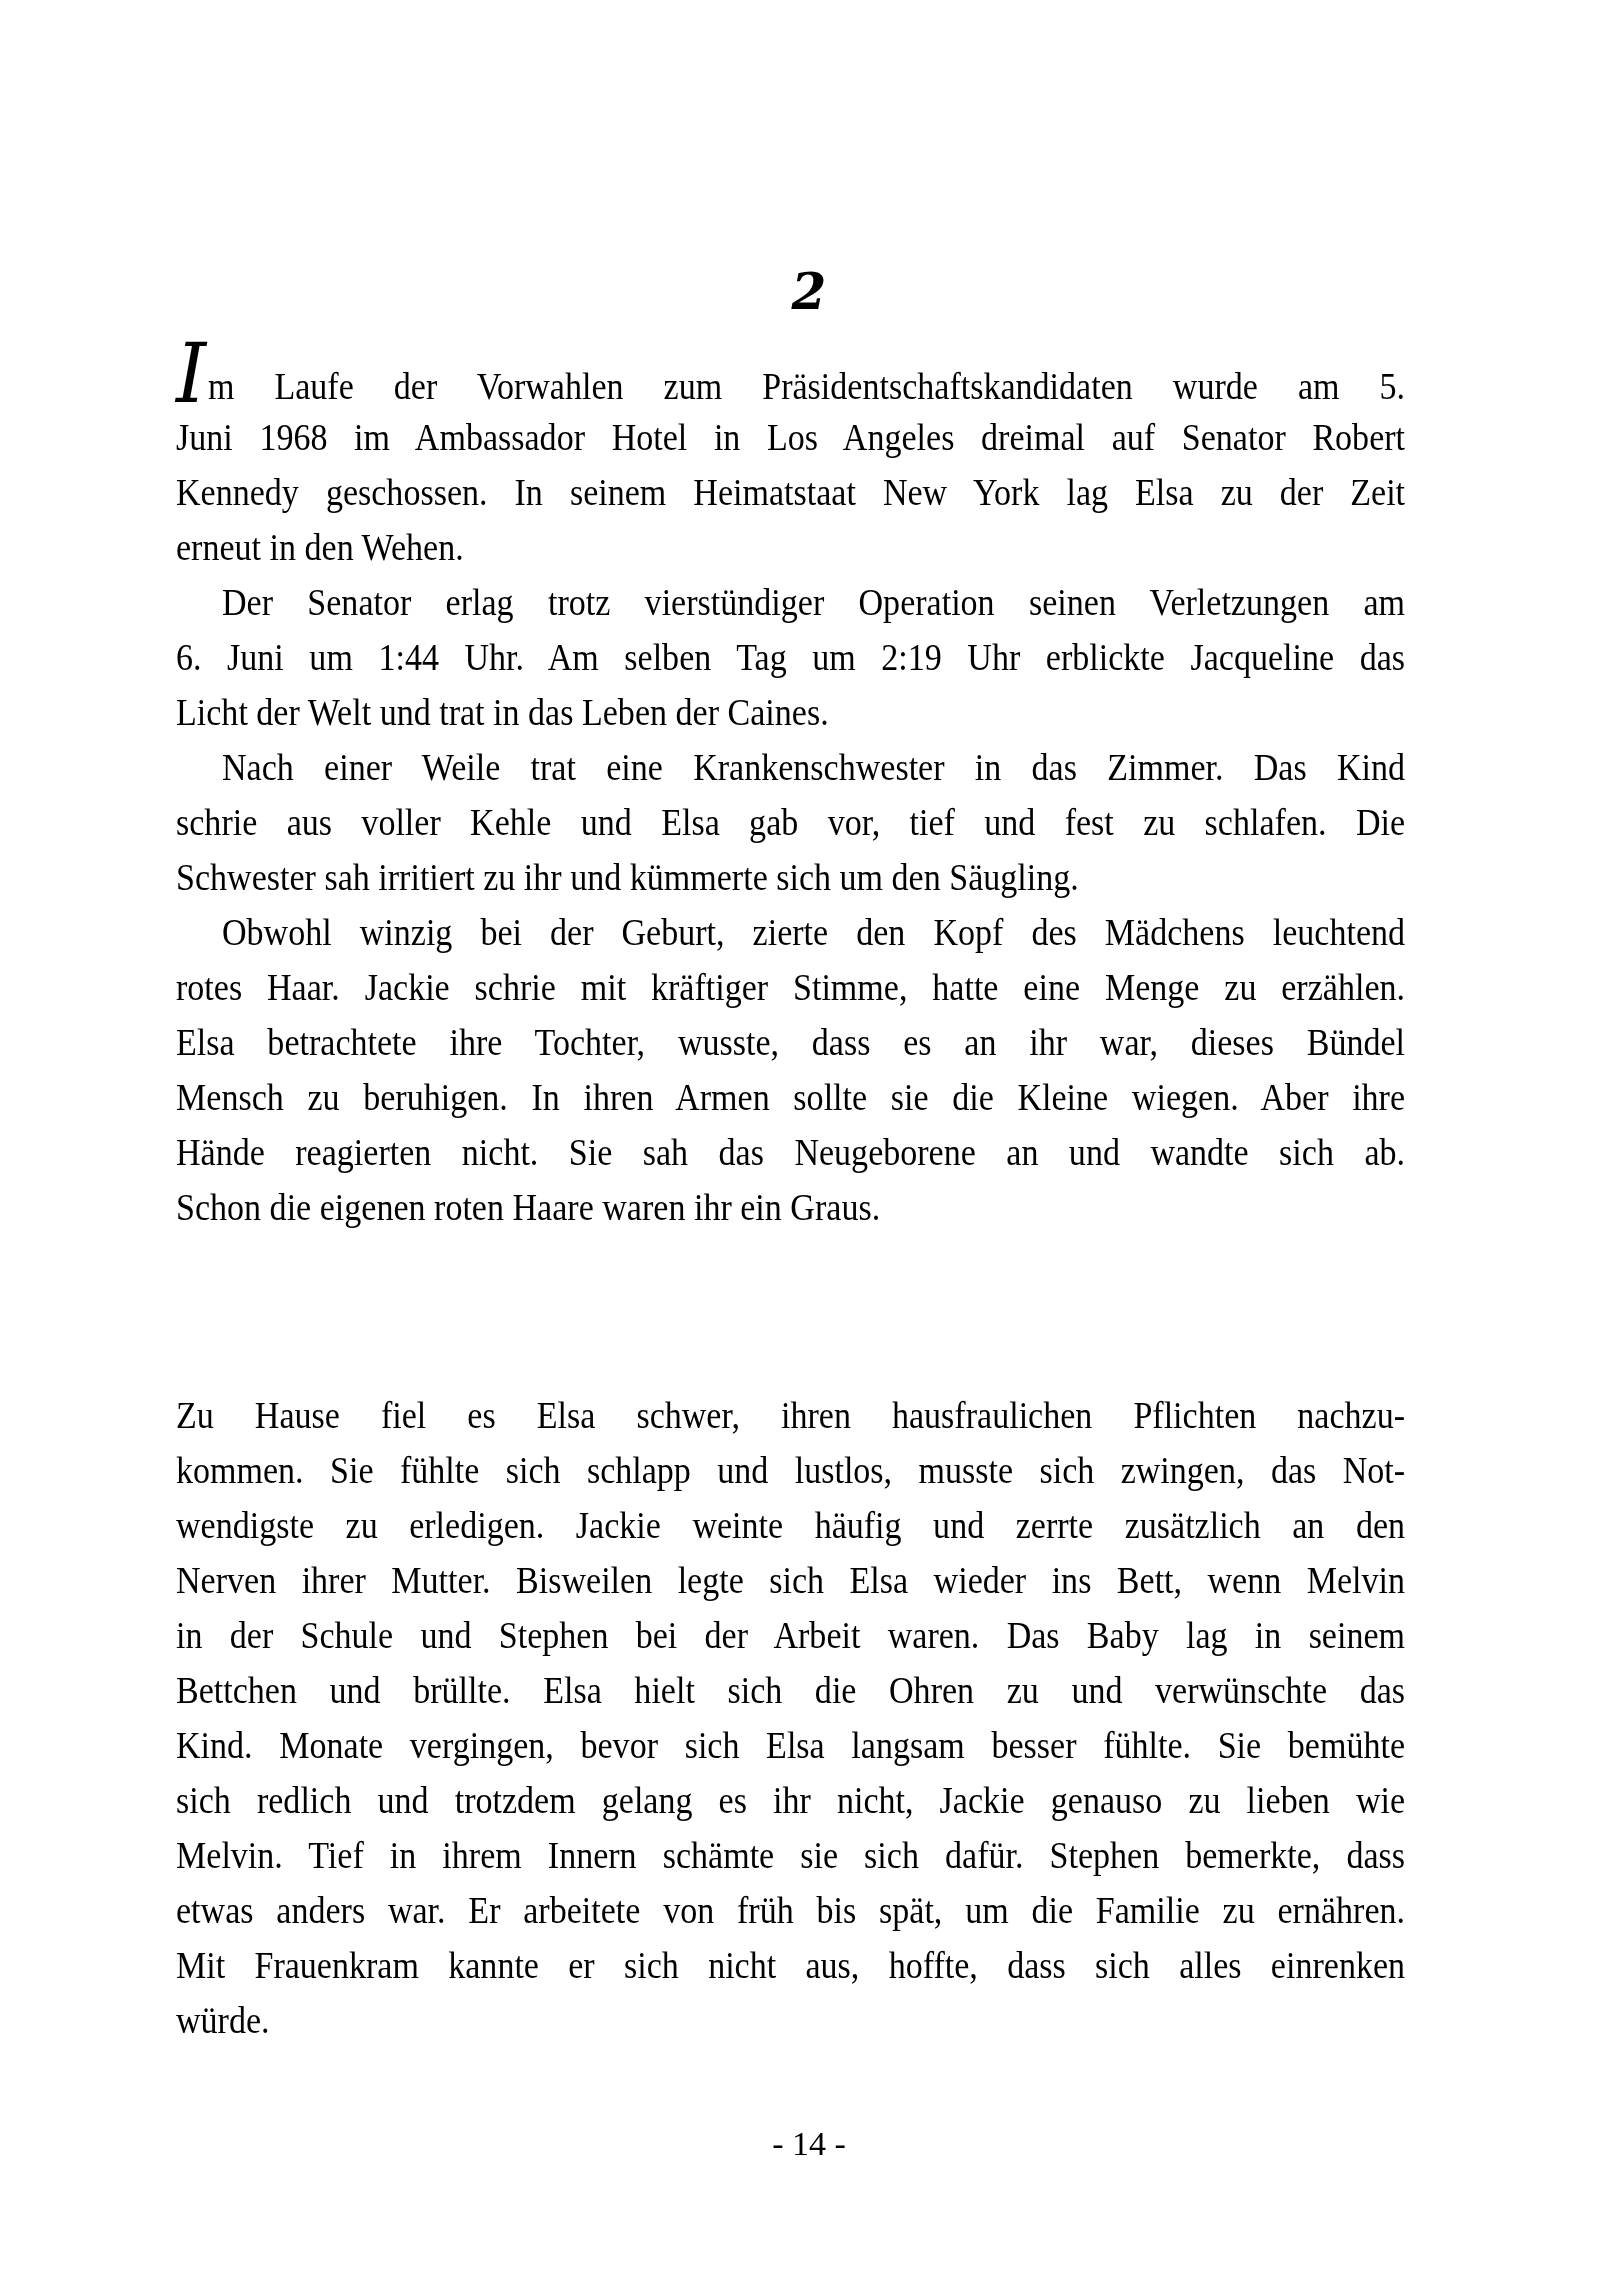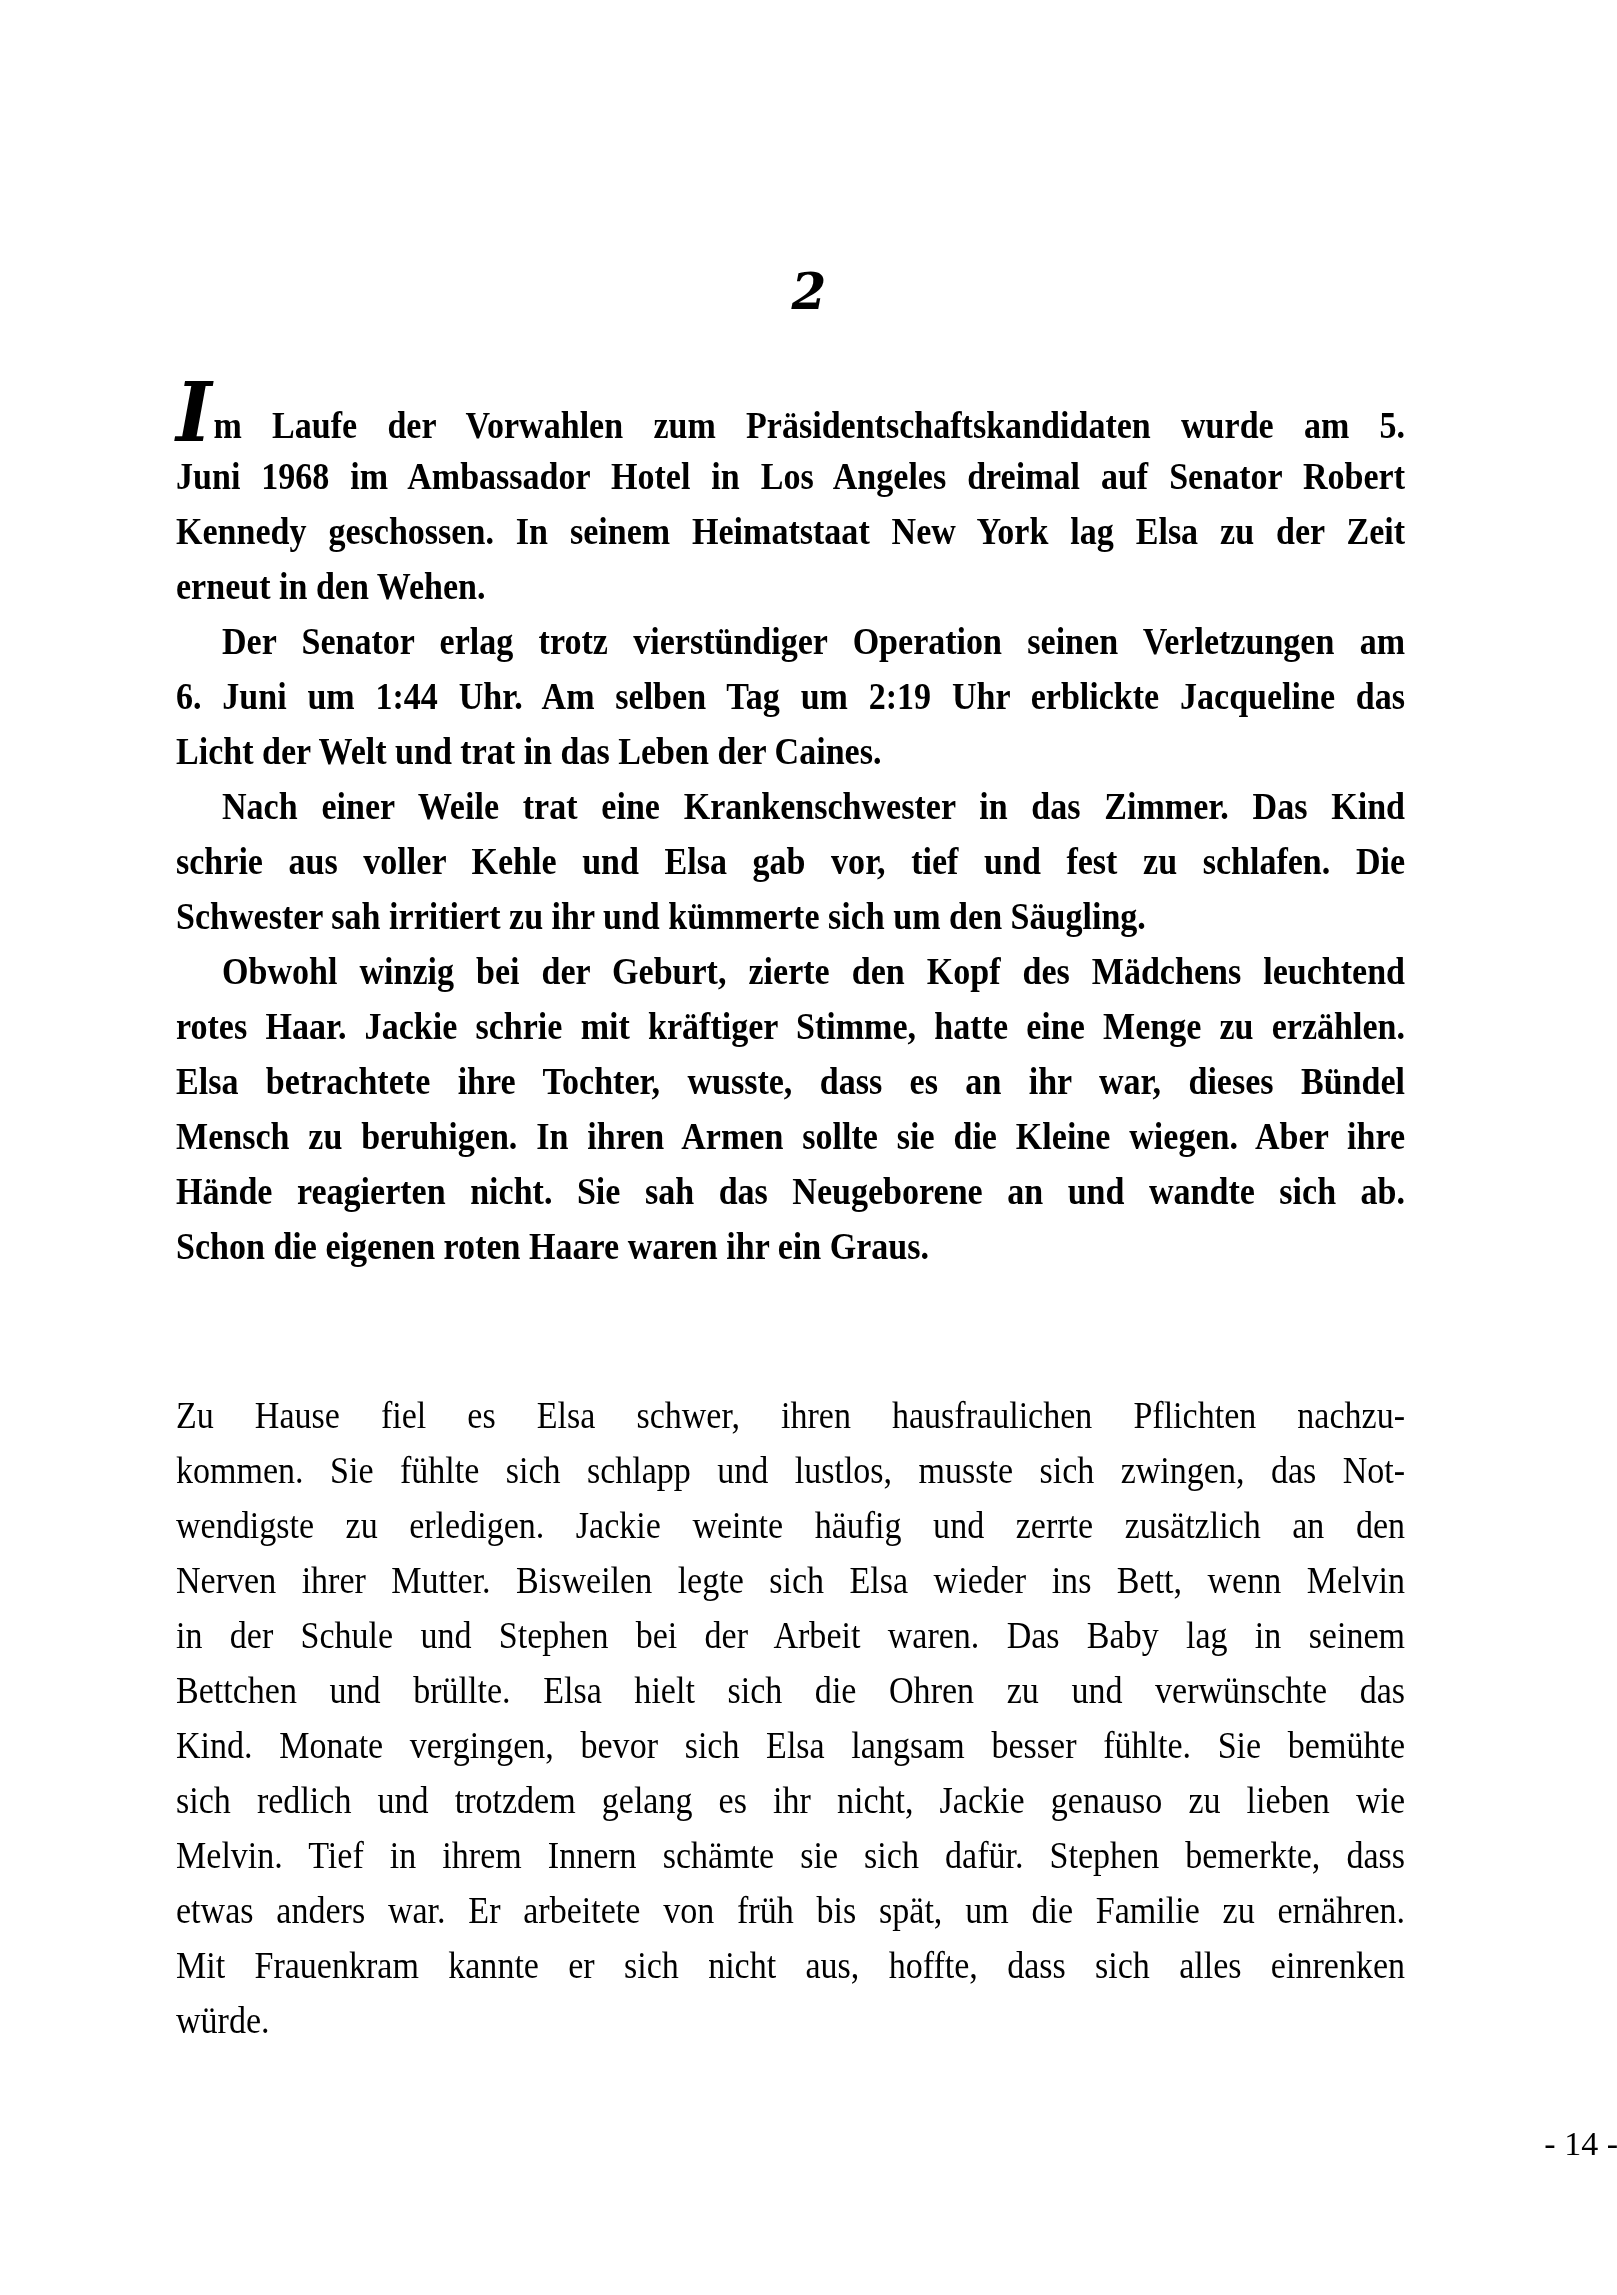--- a/index.html
+++ b/index.html
@@ -6,28 +6,28 @@
   body { width: 1618px; height: 2295px; position: relative; overflow: hidden;
          font-family: "Liberation Serif", "DejaVu Serif", serif; color: #000; }
   .chapter-num { position: absolute; left: 0; width: 1618px; top: 259px; text-align: center;
                  font-family: "DejaVu Serif", serif; font-weight: bold; font-style: italic; font-size: 50px; line-height: 65px; }
   .text-block { position: absolute; left: 176px; width: 1229px; }
   .line { height: 55px; line-height: 55px; font-size: 37px; white-space: nowrap;
           text-align: justify; text-align-last: justify; transform: scaleX(0.92); transform-origin: left center; width: 108.7%; }
   .line.last { text-align-last: left; }
   .line.indent { padding-left: 50px; box-sizing: border-box; }
   .dropcap { font-family: "DejaVu Serif", serif; font-style: italic; font-size: 83px; line-height: 37px; vertical-align: -2.8px; margin-right: 1.9px; }
-  .page-num { position: absolute; left: 0; width: 1618px; top: 2121px; text-align: right; font-size: 34px; line-height: 46px; }
+  .page-num { position: absolute; left: 0; width: 1618px; top: 2121px; text-align: center; font-size: 34px; line-height: 46px; }
 </style>
 </head>
 <body>
 
 <div class="chapter-num">2</div>
 
-<div class="text-block" id="s1" style="top: 394px; font-weight: bold;">
+<div class="text-block" id="s1" style="top: 355px;">
     <div>
       <div class="line"><span class="dropcap">I</span><span>m Laufe der Vorwahlen zum Präsidentschaftskandidaten wurde am 5.</span></div>
       <div class="line"><span>Juni 1968 im Ambassador Hotel in Los Angeles dreimal auf Senator Robert</span></div>
       <div class="line"><span>Kennedy geschossen. In seinem Heimatstaat New York lag Elsa zu der Zeit</span></div>
       <div class="line last"><span>erneut in den Wehen.</span></div>
     </div>
     <div>
       <div class="line indent"><span>Der Senator erlag trotz vierstündiger Operation seinen Verletzungen am</span></div>
       <div class="line"><span>6. Juni um 1:44 Uhr. Am selben Tag um 2:19 Uhr erblickte Jacqueline das</span></div>
       <div class="line last"><span>Licht der Welt und trat in das Leben der Caines.</span></div>

